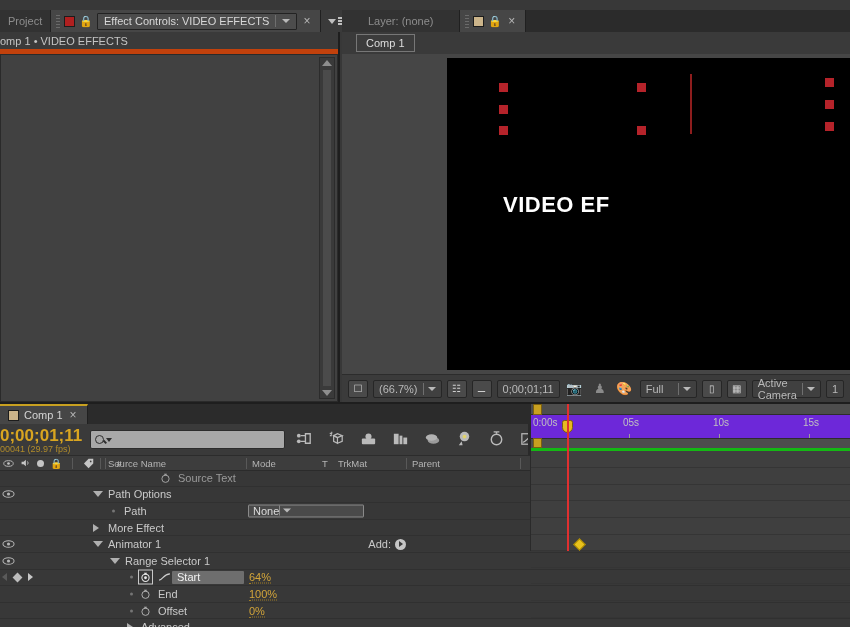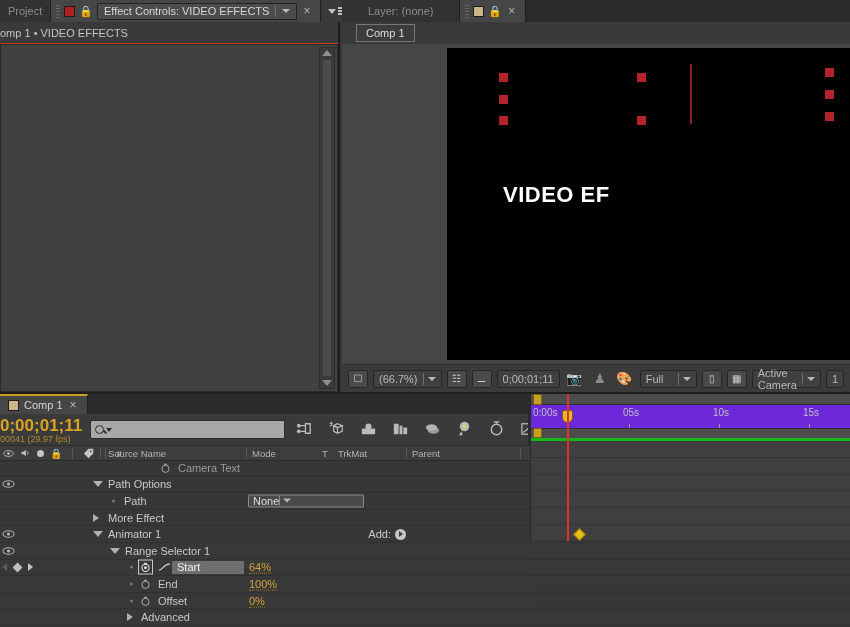--- a/index.html
+++ b/index.html
@@ -3,21 +3,21 @@
 <meta charset="utf-8">
 <style>
   * { box-sizing: border-box; margin:0; padding:0; }
   html,body {
     width:850px; height:627px; overflow:hidden;
     background:#383838;
     font-family:"Liberation Sans", sans-serif;
     font-size:11px; color:#c8c8c8;
     -webkit-font-smoothing:antialiased;
   }
-  .app { position:relative; width:850px; height:541px; }
+  .app { position:relative; width:850px; height:541px;margin-top:10px; }
 
   
   .tabbar { height:22px; background:#2b2b2b; display:flex; align-items:stretch; }
   .tab {
     display:flex; align-items:center; gap:5px;
     padding:0 8px; background:#3a3a3a; color:#a0a0a0;
     border-right:1px solid #202020; font-size:11px; white-space:nowrap;
   }
   .tab.inactive { background:#323232; color:#8d8d8d; }
   .tab.active { background:#464646; color:#d4d4d4; }
@@ -38,21 +38,21 @@
   .pm-caret { width:0;height:0;border-left:4px solid transparent;border-right:4px solid transparent;
      border-top:5px solid #c0c0c0; }
   .pm-lines { width:10px; height:8px;
      background:repeating-linear-gradient(to bottom,#c0c0c0 0 2px,transparent 2px 3px); }
 
   
   #effect-panel { position:absolute; left:0; top:0; width:340px; height:392px; background:#3a3a3a;
      border-right:2px solid #1e1e1e; }
   #effect-panel .tabbar { background:#2b2b2b; }
   .ec-sub { height:22px; background:#3a3a3a; display:flex; align-items:center;
-     padding-left:0px; color:#c4c4c4; font-size:11px; border-bottom:1px solid #c2410c; }
+     padding-left:0px; color:#c4c4c4; font-size:11px; border-bottom:5px solid #c2410c; }
   .ec-body { position:absolute; left:0; top:44px; right:0; bottom:0; background:#414141;
      border:1px solid #2a2a2a; }
   .vscroll { position:absolute; right:2px; top:2px; bottom:2px; width:16px;
      background:#3a3a3a; border:1px solid #2c2c2c; display:flex; flex-direction:column;
      justify-content:space-between; align-items:center; padding:2px 0; }
   .vscroll .arw { width:0;height:0;border-left:5px solid transparent;border-right:5px solid transparent; }
   .vscroll .up { border-bottom:6px solid #8e8e8e; }
   .vscroll .dn { border-top:6px solid #8e8e8e; }
   .vscroll .thumb { position:absolute; top:12px; bottom:12px; left:3px; right:3px; background:#4b4b4b; }
 
@@ -391,21 +391,21 @@
     </div>
 
     <div class="rows">
 
       <div class="row" style="top:0;position:absolute;left:0;right:0;">
         <div class="namecell">
           <svg class="stopwatch" style="left:160px" viewBox="0 0 14 14">
             <circle cx="7" cy="8" r="4.6" fill="none" stroke="#a8a8a8" stroke-width="1.2"></circle>
             <path d="M7 2.2v1.6M5.2 2.2h3.6" stroke="#a8a8a8" stroke-width="1.2" fill="none"></path>
             </svg>
-          <span class="lbl" style="left:178px;color:#9a9a9a">Camera Text</span>
+          <span class="lbl" style="left:178px;color:#9a9a9a">Source Text</span>
         </div>
       </div>
 
       <div class="row" style="top:16.6px;position:absolute;left:0;right:0;">
         <div class="namecell">
           <svg class="eye" viewBox="0 0 14 10">
             <ellipse cx="7" cy="5" rx="6" ry="3.6" fill="none" stroke="#b5b5b5" stroke-width="1.1"></ellipse>
             <circle cx="7" cy="5" r="1.7" fill="#b5b5b5"></circle>
             </svg>
           <span class="tri open" style="left:93px"></span>

